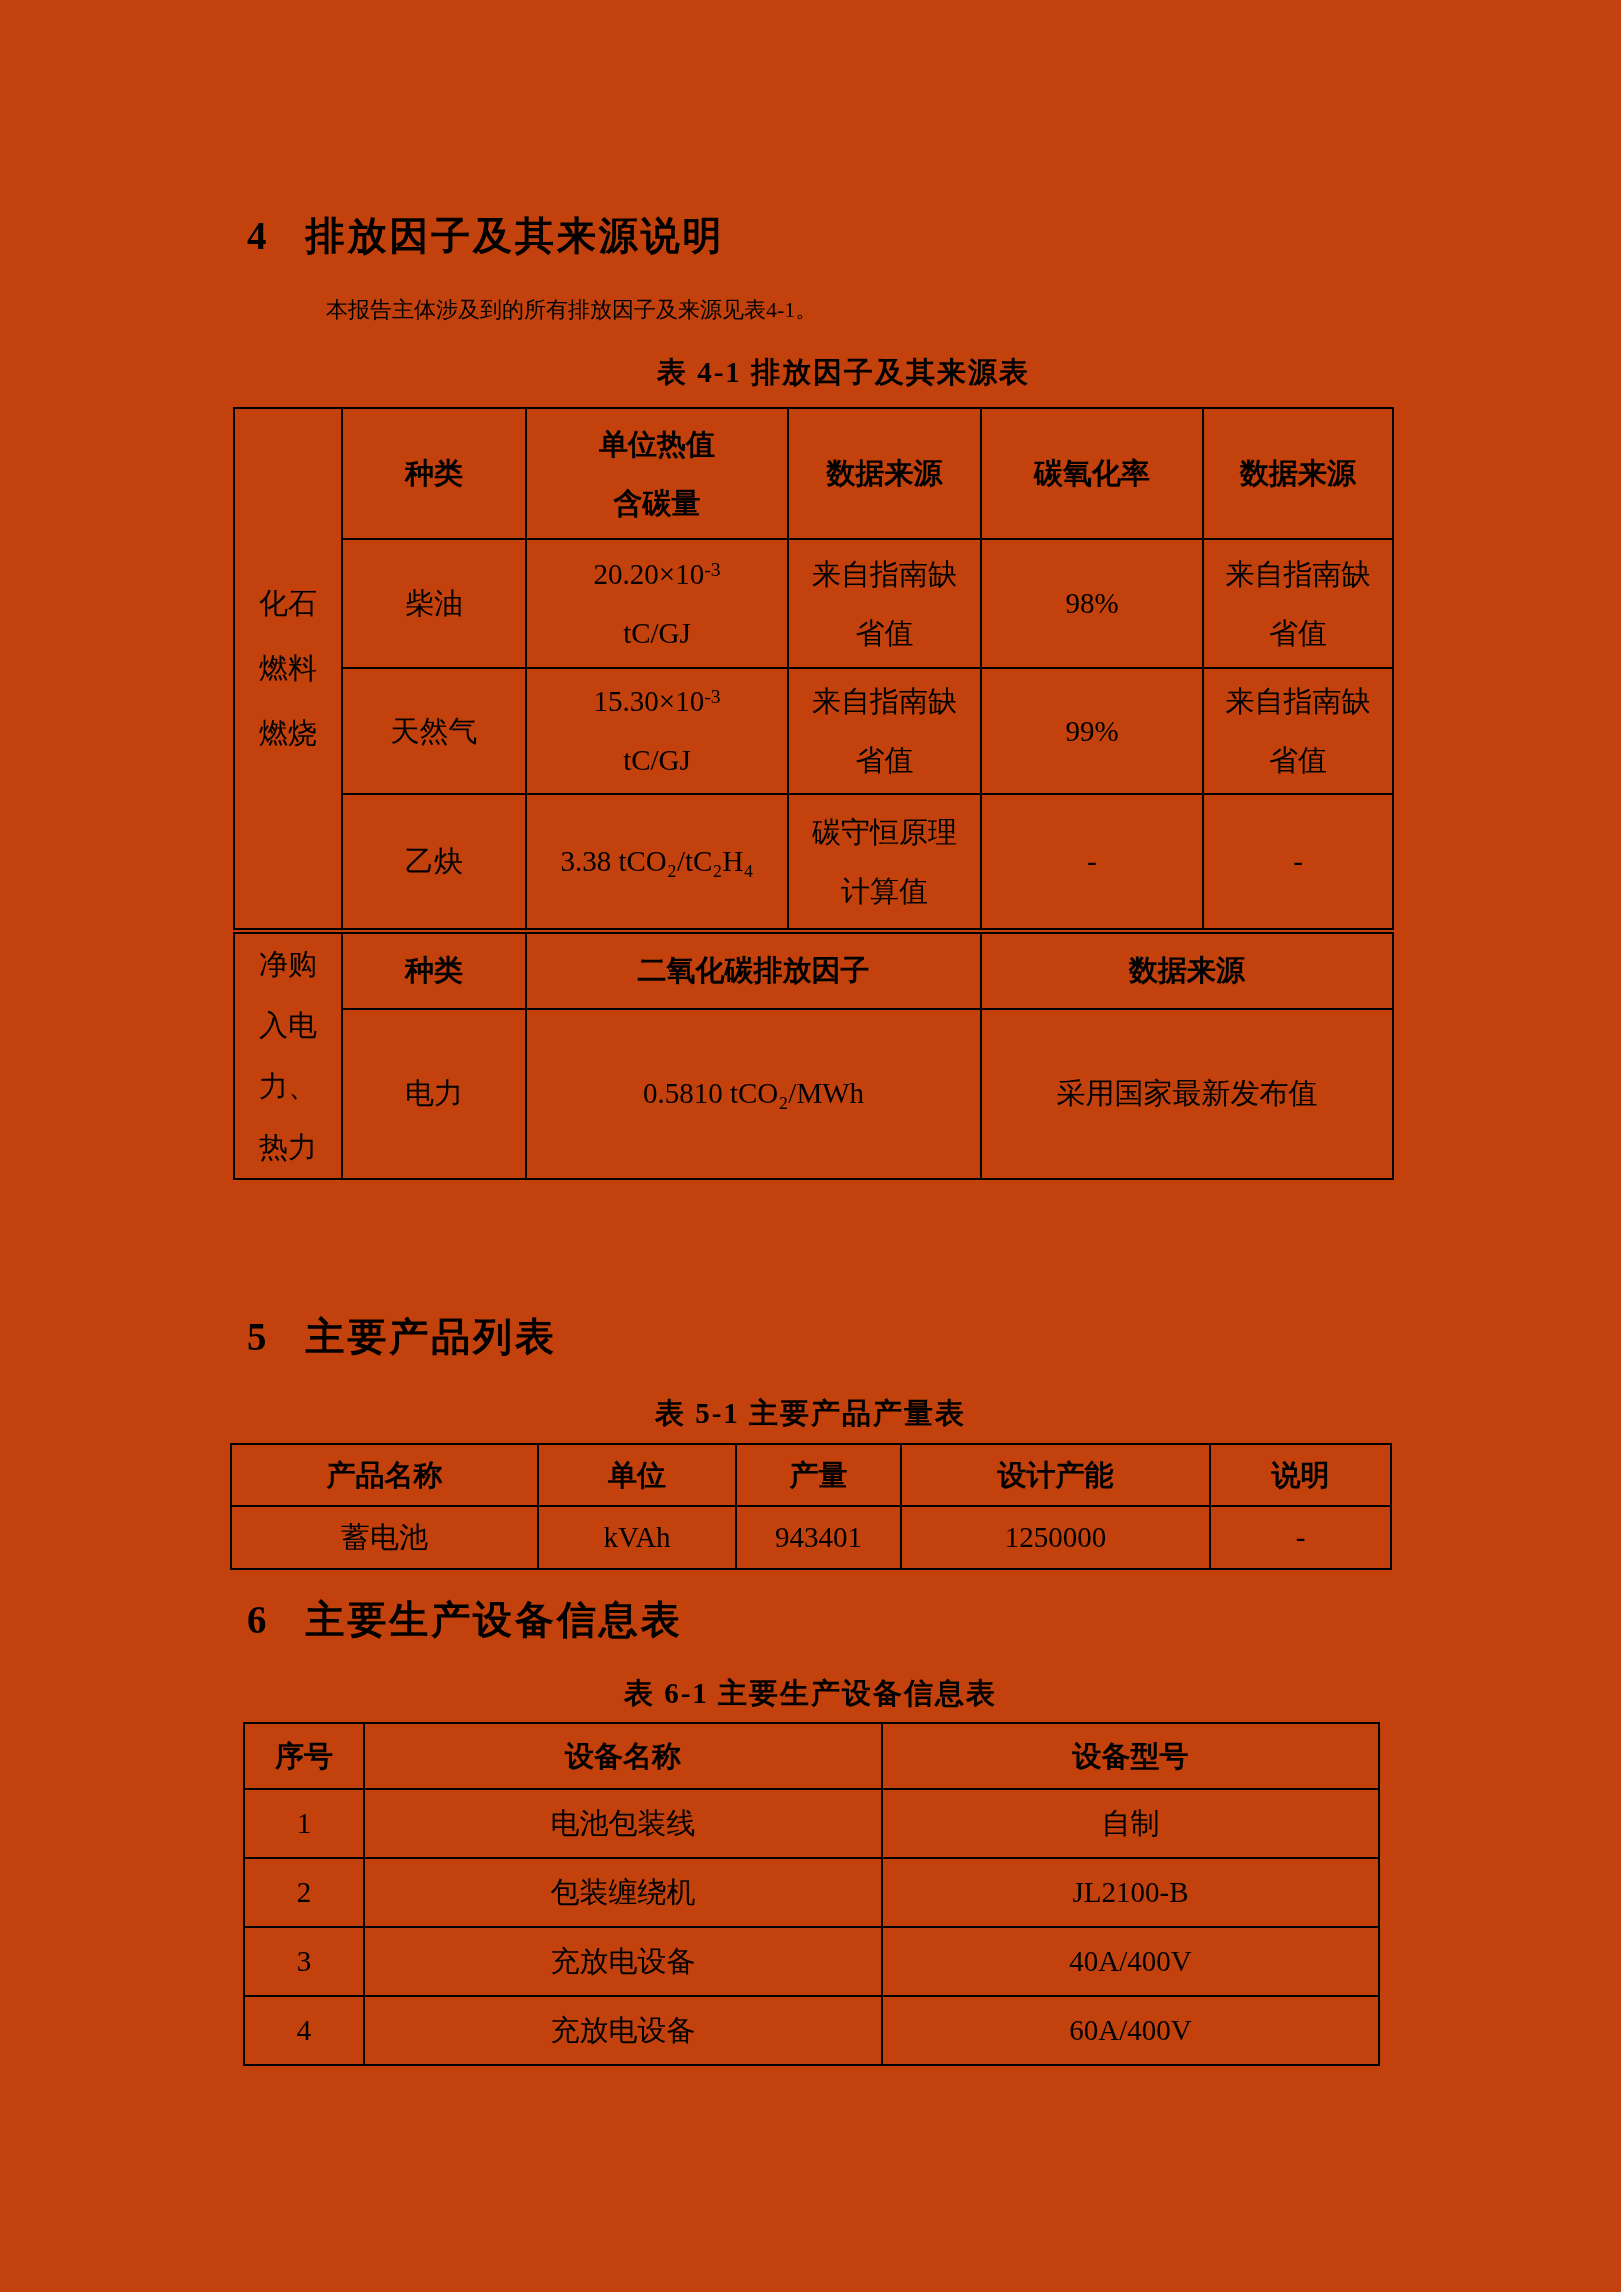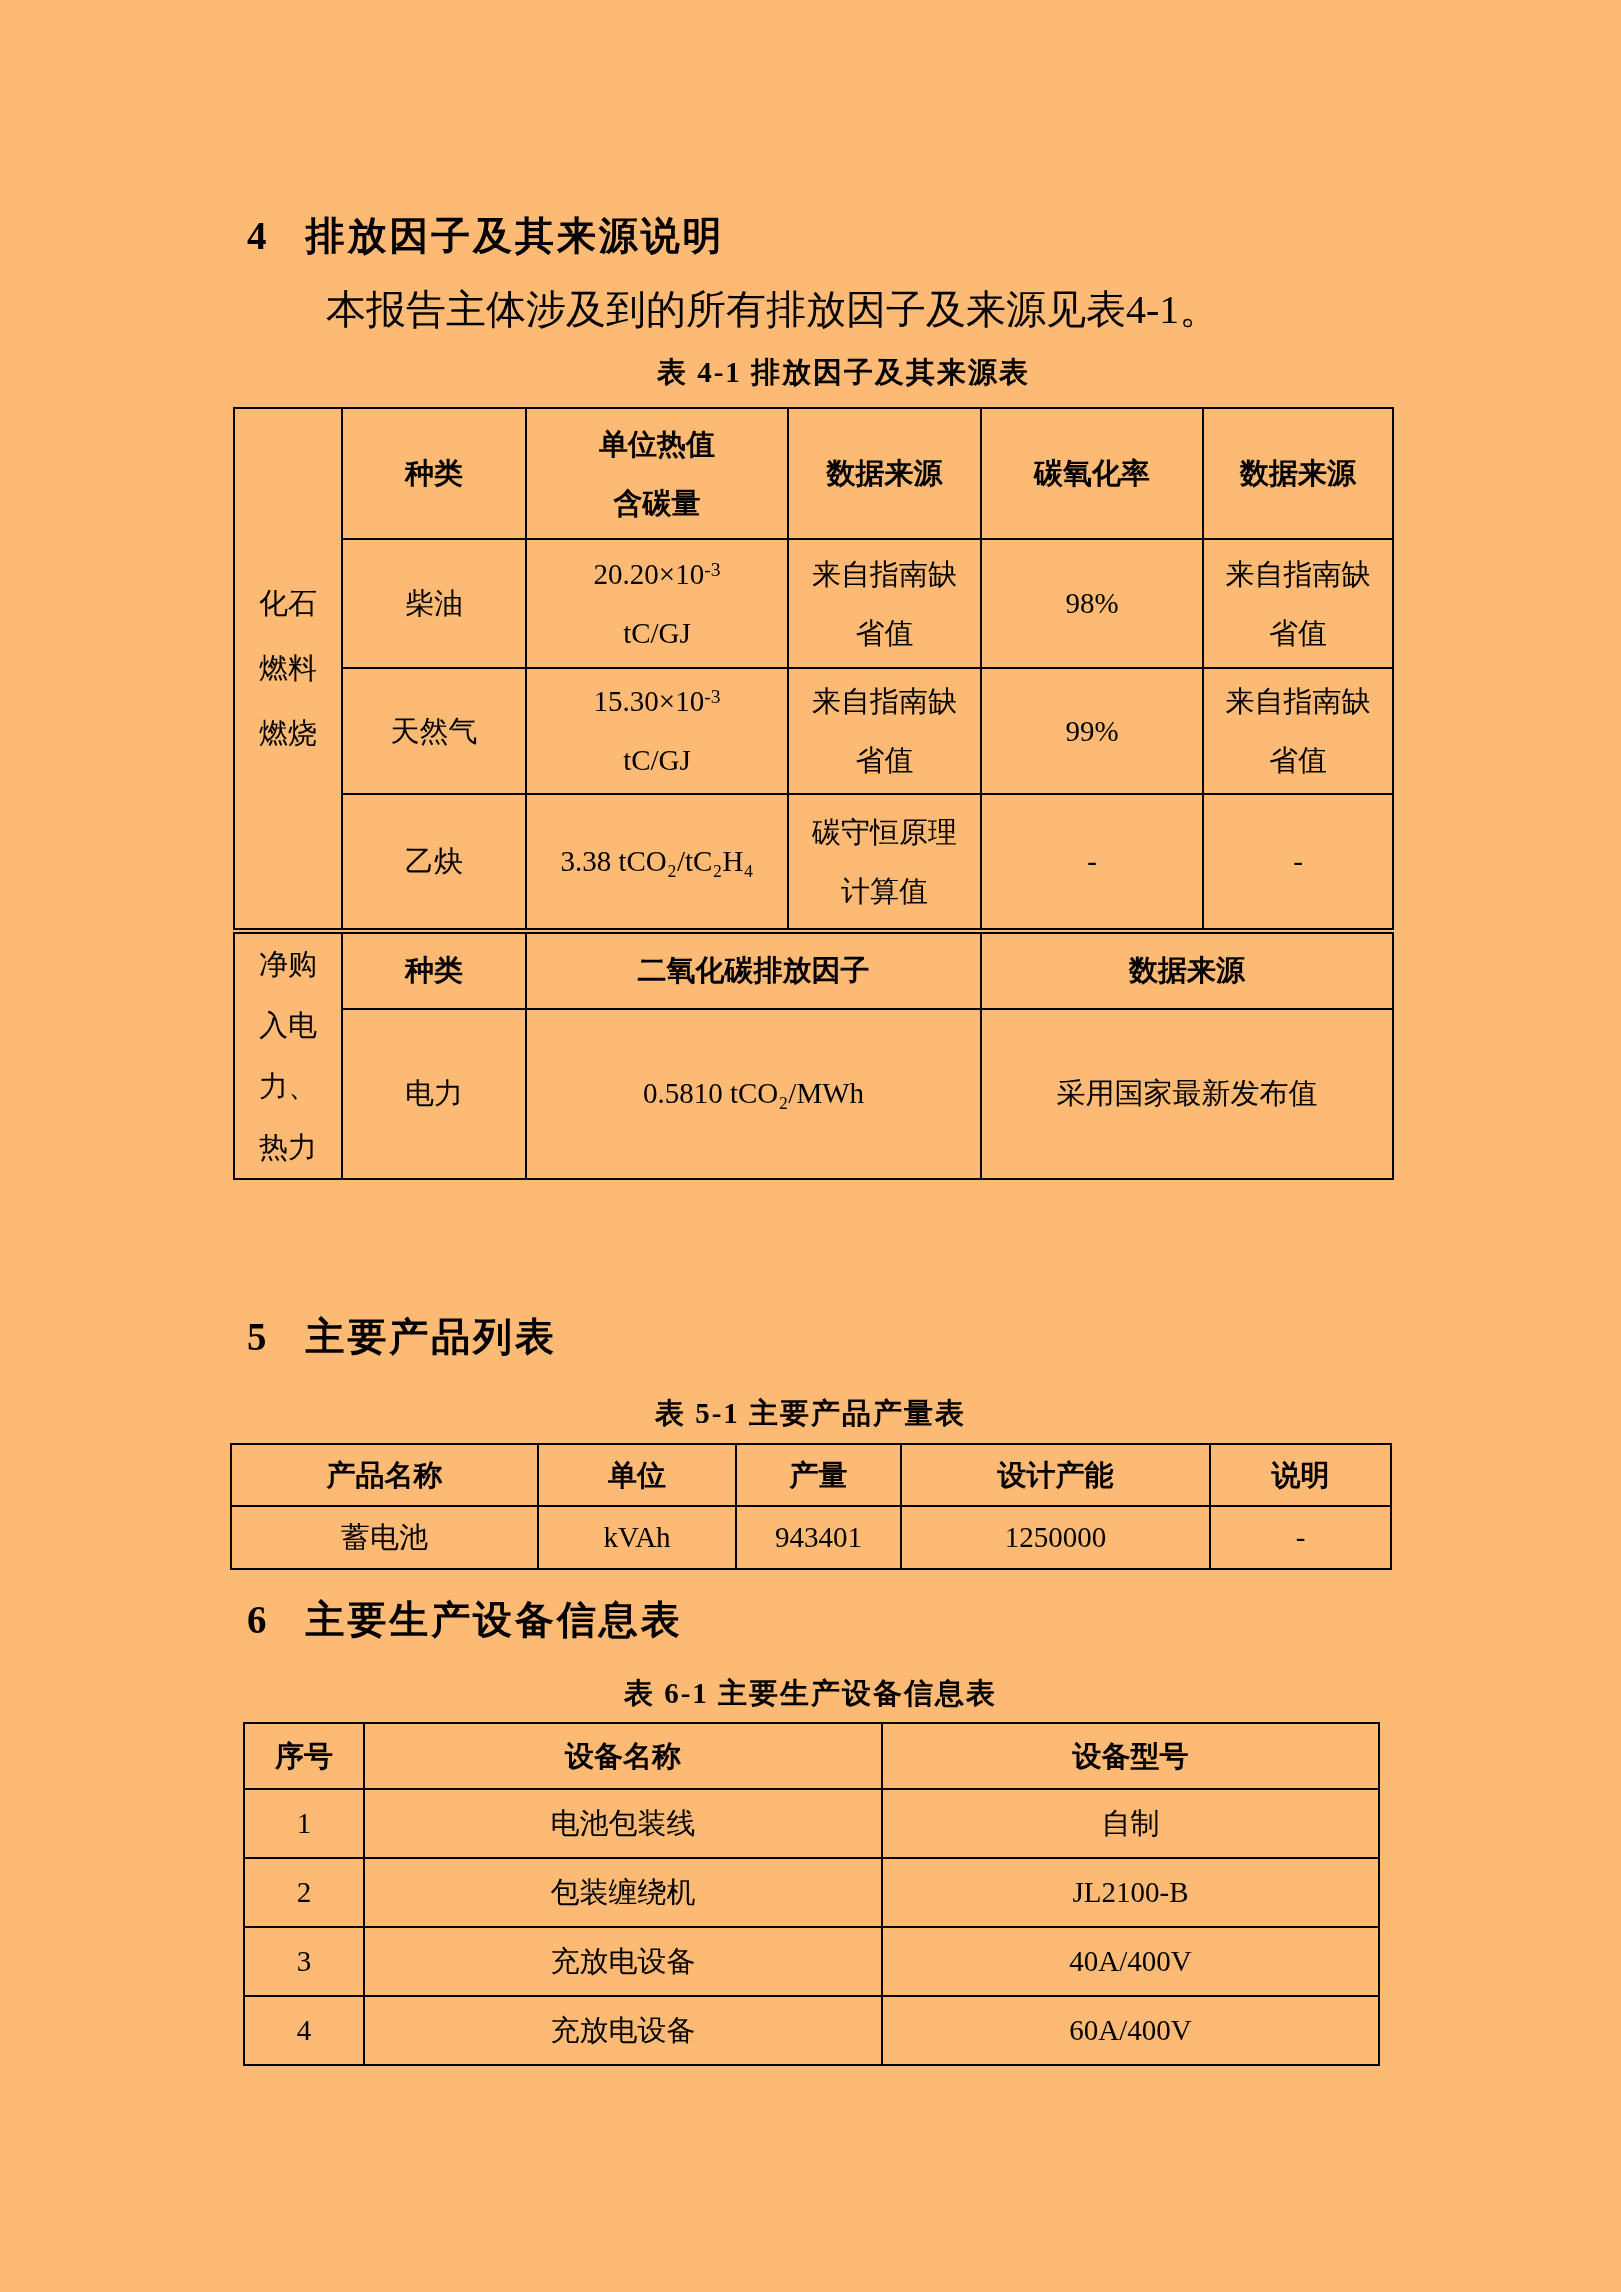--- a/index.html
+++ b/index.html
@@ -1,38 +1,38 @@
 <!DOCTYPE html>
 <html><head>
 <meta charset="utf-8">
 <style>
   html,body{margin:0;padding:0;background:#ffffff;}
   #page{
     position:relative;
     width:1621px;
     height:2293px;
-    background:#fdba74;
+    background:#c2410c;
     color:#000;
     font-family:"Liberation Serif","DejaVu Serif",serif;
     overflow:hidden;
   }
   .sec-heading{
     position:absolute;
     left:247px;
     font-size:39px;
     font-weight:bold;
     letter-spacing:2.9px;
     white-space:nowrap;
     line-height:43px;
   }
   .sec-num{letter-spacing:0;}
   .sec-title{margin-left:39px;}
   .body-para{
     position:absolute;
-    font-size:40px;
+    font-size:22px;
     line-height:39px;
     white-space:nowrap;
   }
   .tbl-caption{
     position:absolute;
     left:0;
     width:1621px;
     text-align:center;
     font-size:29px;
     font-weight:bold;

